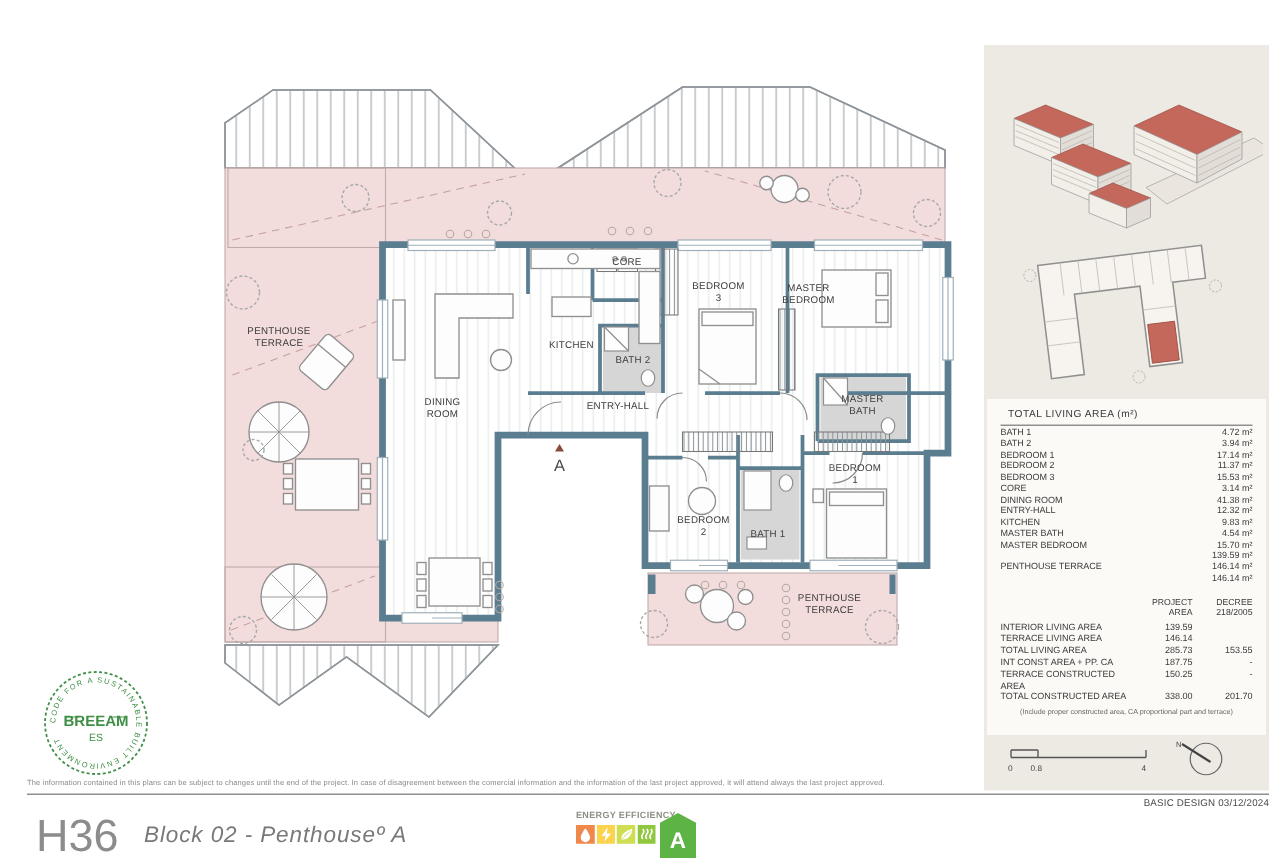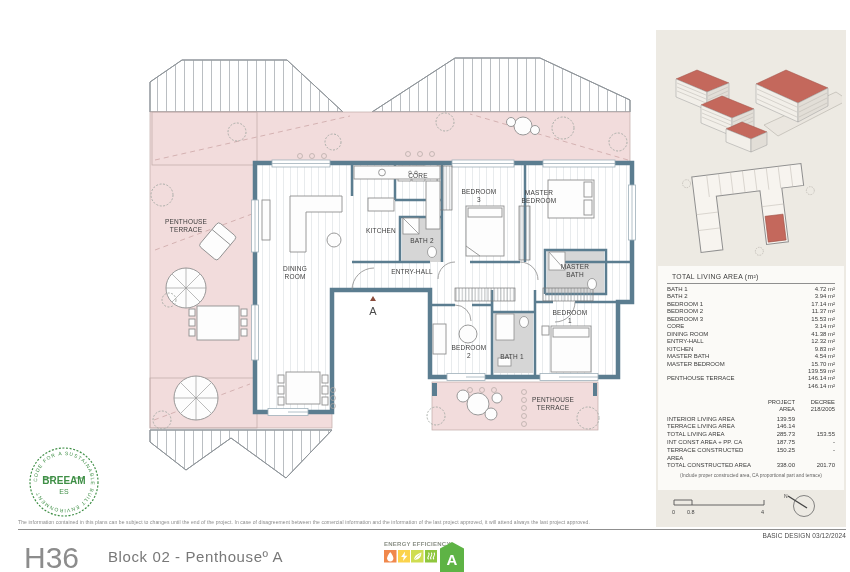--- a/index.html
+++ b/index.html
@@ -29,22 +29,22 @@
   .sum-head .h{width:40px;text-align:right;white-space:pre-line;}
   .sum-row{display:flex;font-size:6px;line-height:7.8px;color:#3b3b3b;}
   .sum-row .l{flex:1;}
   .sum-row .c{width:40px;text-align:right;}
   .sum-note{font-size:4.8px;color:#666;text-align:center;margin-top:3px;}
   
   .rule{position:absolute;left:18px;top:529px;width:828px;border-top:1px solid #8f8f8f;}
   .disclaimer{position:absolute;left:18px;top:519px;width:820px;font-size:5px;
     color:#8a8a8a;letter-spacing:.02em;}
   .h36{position:absolute;left:24px;top:541px;font-size:30px;color:#8c8c8c;}
-  .unit-title{position:absolute;left:108px;top:548px;font-size:15px;color:#787878;
-    letter-spacing:.04em;}
+  .unit-title{position:absolute;left:96px;top:548px;font-size:15px;color:#787878;
+    letter-spacing:.04em;font-style:italic;}
   .basic{position:absolute;left:700px;top:532px;width:146px;text-align:right;
     font-size:6.5px;color:#4a4a4a;letter-spacing:.02em;}
   .energy{position:absolute;left:384px;top:541px;width:100px;}
   .energy-label{font-size:6px;font-weight:bold;color:#8b9086;letter-spacing:.04em;}
   .energy-row{display:flex;margin-top:3px;align-items:flex-start;}
   .esq{width:12.5px;height:12.5px;margin-right:1px;}
   .ahouse{margin-left:2px;margin-top:-8px;}
 </style>
 </head>
 <body>

